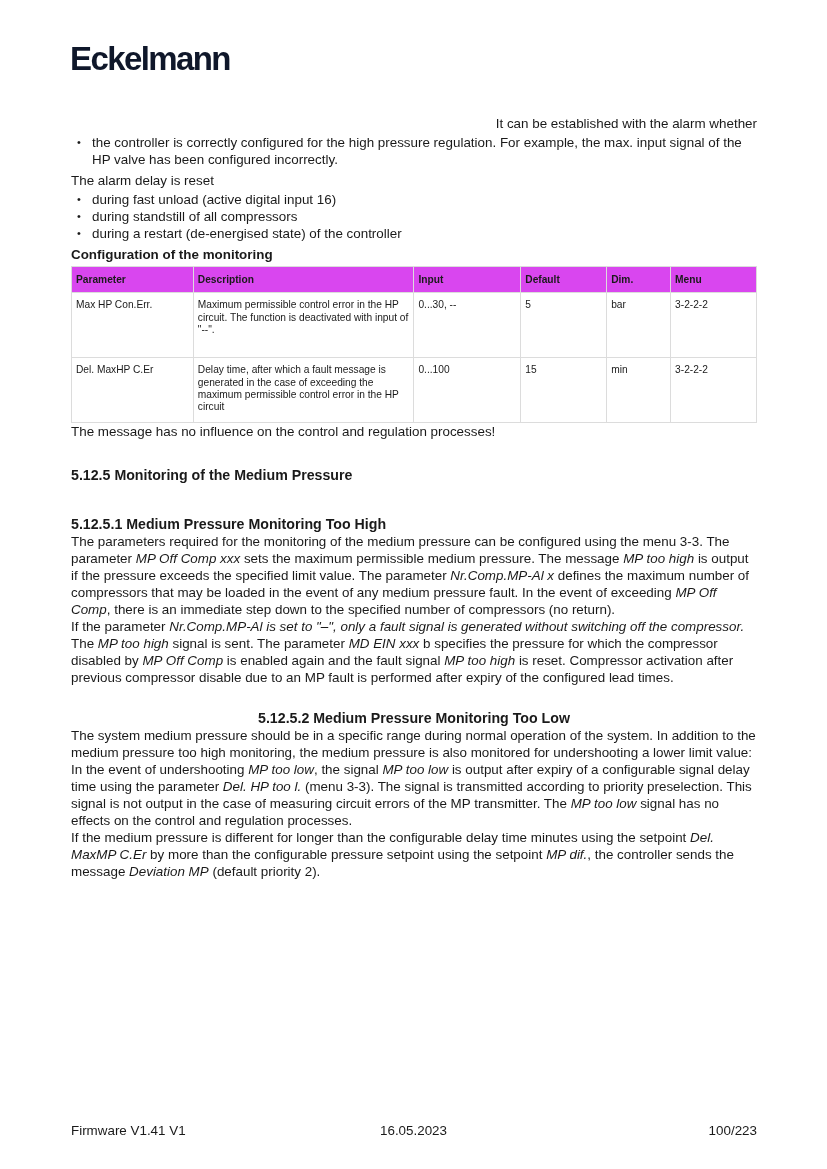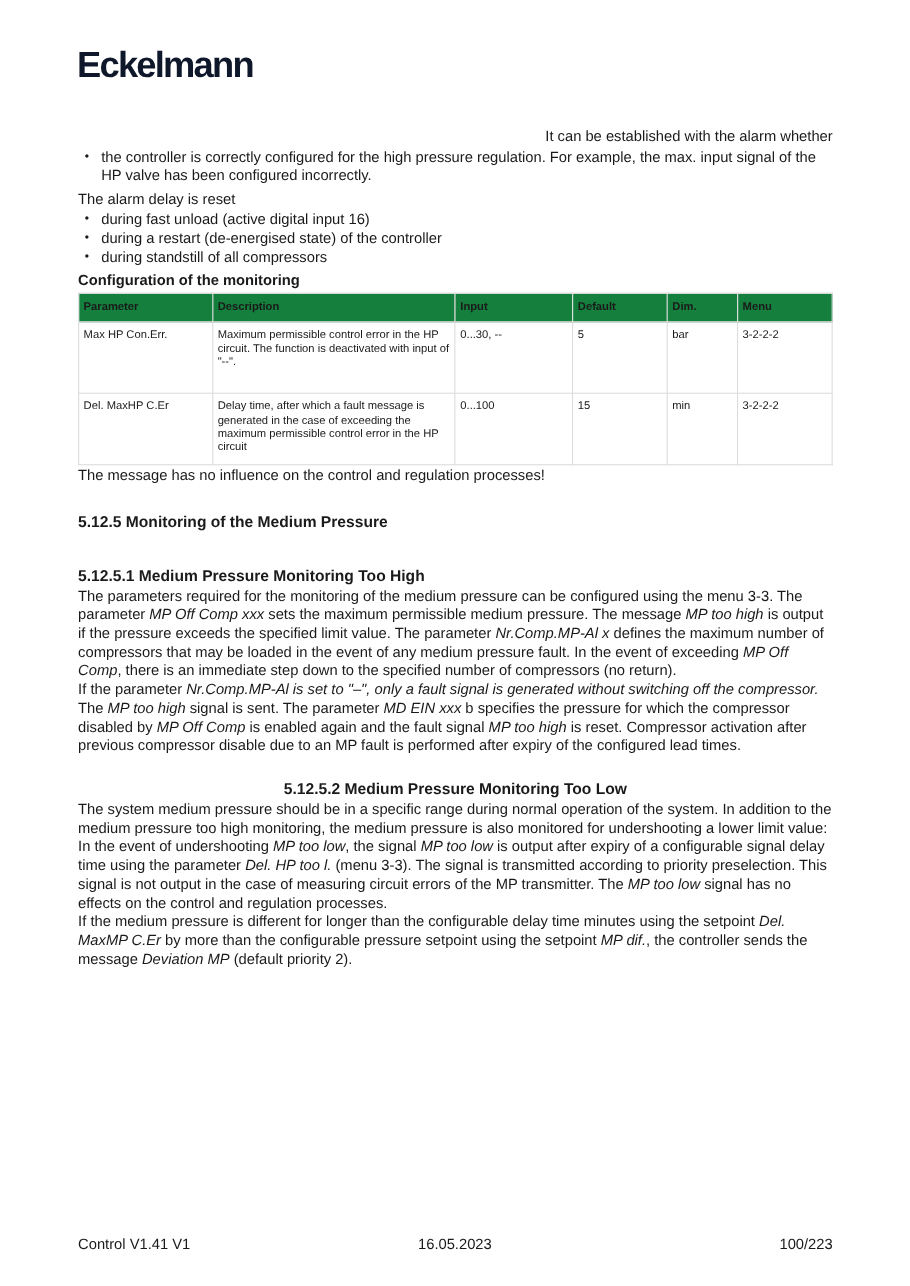--- a/index.html
+++ b/index.html
@@ -11,21 +11,21 @@
   .content { position: absolute; left: 71px; top: 115px; width: 686px; font-size: 13.4px; line-height: 17px; }
   .content p { margin: 0; }
   .lead { margin-bottom: 4px; text-align: right; }
   ul.bullets { list-style: none; margin: 2px 0 4px 6px; }
   ul.bullets li { position: relative; padding-left: 15px; }
   ul.bullets li::before { content: "\2022"; position: absolute; left: 0; top: 0; font-size: 11px; }
   .subhead { font-weight: 700; margin-top: 1px; }
 
   table.cfg { width: 686px; border-collapse: collapse; margin-top: 3px; font-size: 10.2px; line-height: 12.3px; }
   table.cfg th, table.cfg td { border: 1px solid #dcdcdc; padding: 6px 4px 5px 4px; text-align: left; vertical-align: top; }
-  table.cfg th { background: #15803d; font-weight: 700; padding: 7px 4px 6px 4px; }
+  table.cfg th { background: #d946ef; font-weight: 700; padding: 7px 4px 6px 4px; }
   table.cfg td { height: 65px; }
   table.cfg tr.r2 td { height: 65px; }
 
   .note { margin-top: 10px; }
   h2 { font-size: 14.2px; font-weight: 700; margin-top: 26px; line-height: 18px; }
   h3 { font-size: 14.2px; font-weight: 700; line-height: 18px; }
   h3.h-511 { margin-top: 31px; }
   h3.h-512 { margin-top: 23px; text-align: center; }
   h3.h-513 { margin-top: 21px; }
   .para { margin-top: 11px; }
@@ -41,22 +41,22 @@
 <div class="logo">Eckelmann</div>
 
 <div class="content">
   <p class="lead">It can be established with the alarm whether</p>
   <ul class="bullets">
     <li>the controller is correctly configured for the high pressure regulation. For example, the max. input signal of the HP valve has been configured incorrectly.</li>
   </ul>
   <p>The alarm delay is reset</p>
   <ul class="bullets">
     <li>during fast unload (active digital input 16)</li>
+    <li>during standstill of all compressors</li>
     <li>during a restart (de-energised state) of the controller</li>
-    <li>during standstill of all compressors</li>
   </ul>
   <p class="subhead">Configuration of the monitoring</p>
 
   <table class="cfg">
     <colgroup>
       <col style="width:122px">
         <col style="width:221px">
         <col style="width:107px">
         <col style="width:86px">
         <col style="width:64px">
@@ -101,16 +101,16 @@
   <p class="para2"><span>If the parameter </span><i>Nr.Comp.MP-Al  is set to "–", only a fault signal is generated without switching off the compressor.</i><span> The </span><i>MP too high</i><span> signal is sent. The parameter </span><i>MD EIN xxx</i><span> b specifies the pressure for which the compressor disabled by </span><i>MP Off Comp</i><span> is enabled again and the fault signal </span><i>MP too high</i><span> is reset. Compressor activation after previous compressor disable due to an MP fault is performed after expiry of the configured lead times.</span></p>
 
   <h3 class="h-512">5.12.5.2  Medium Pressure Monitoring Too Low</h3>
   <p class="para">The system medium pressure should be in a specific range during normal operation of the system. In addition to the medium pressure too high monitoring, the medium pressure is also monitored for undershooting a lower limit value:</p>
   <p class="para2"><span>In the event of undershooting </span><i>MP too low</i><span>, the signal </span><i>MP too low</i><span> is output after expiry of a configurable signal delay time using the parameter </span><i>Del. HP too l.</i><span> (menu 3-3). The signal is transmitted according to priority preselection. This signal is not output in the case of measuring circuit errors of the MP transmitter. The </span><i>MP too low</i><span> signal has no effects on the control and regulation processes.</span></p>
 
   <p class="para"><span>If the medium pressure is different for longer than the configurable delay time minutes using the setpoint </span><i>Del. MaxMP C.Er</i><span> by more than the configurable pressure setpoint using the setpoint </span><i>MP dif.</i><span>, the controller sends the message </span><i>Deviation MP</i><span> (default priority 2).</span></p>
 </div>
 
 <div class="footer">
-  <span>Control V1.41 V1</span>
+  <span>Firmware V1.41 V1</span>
   <span class="mid">16.05.2023</span>
   <span>100/223</span>
 </div>
 
 </body></html>

